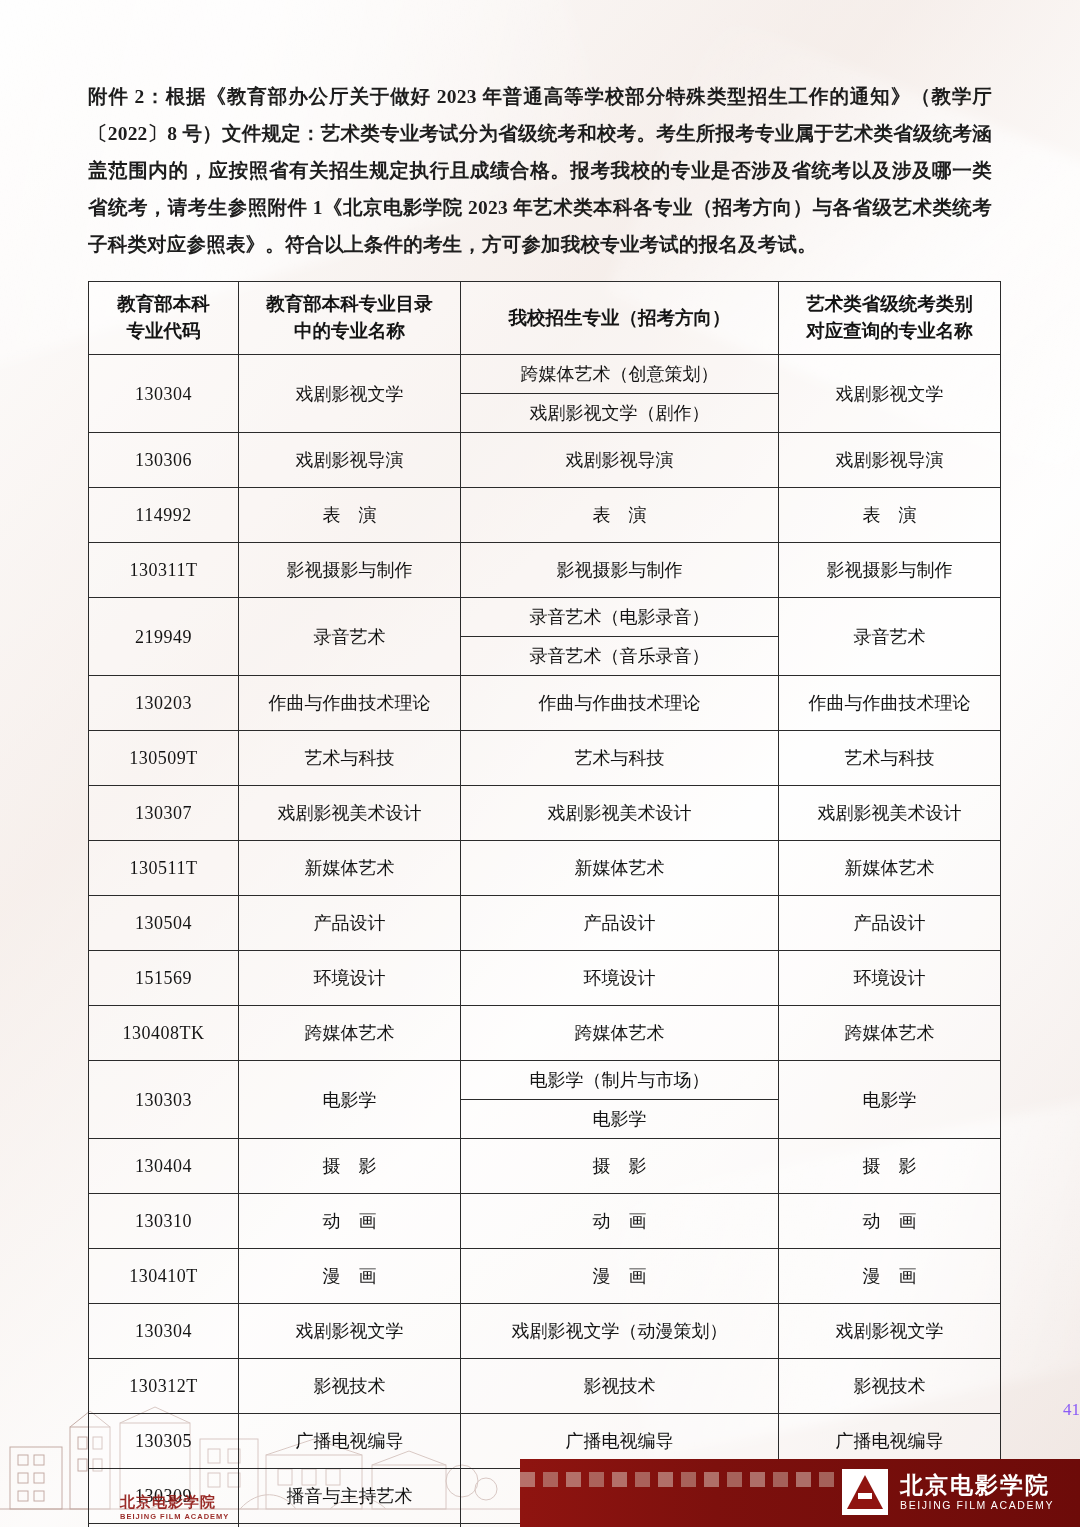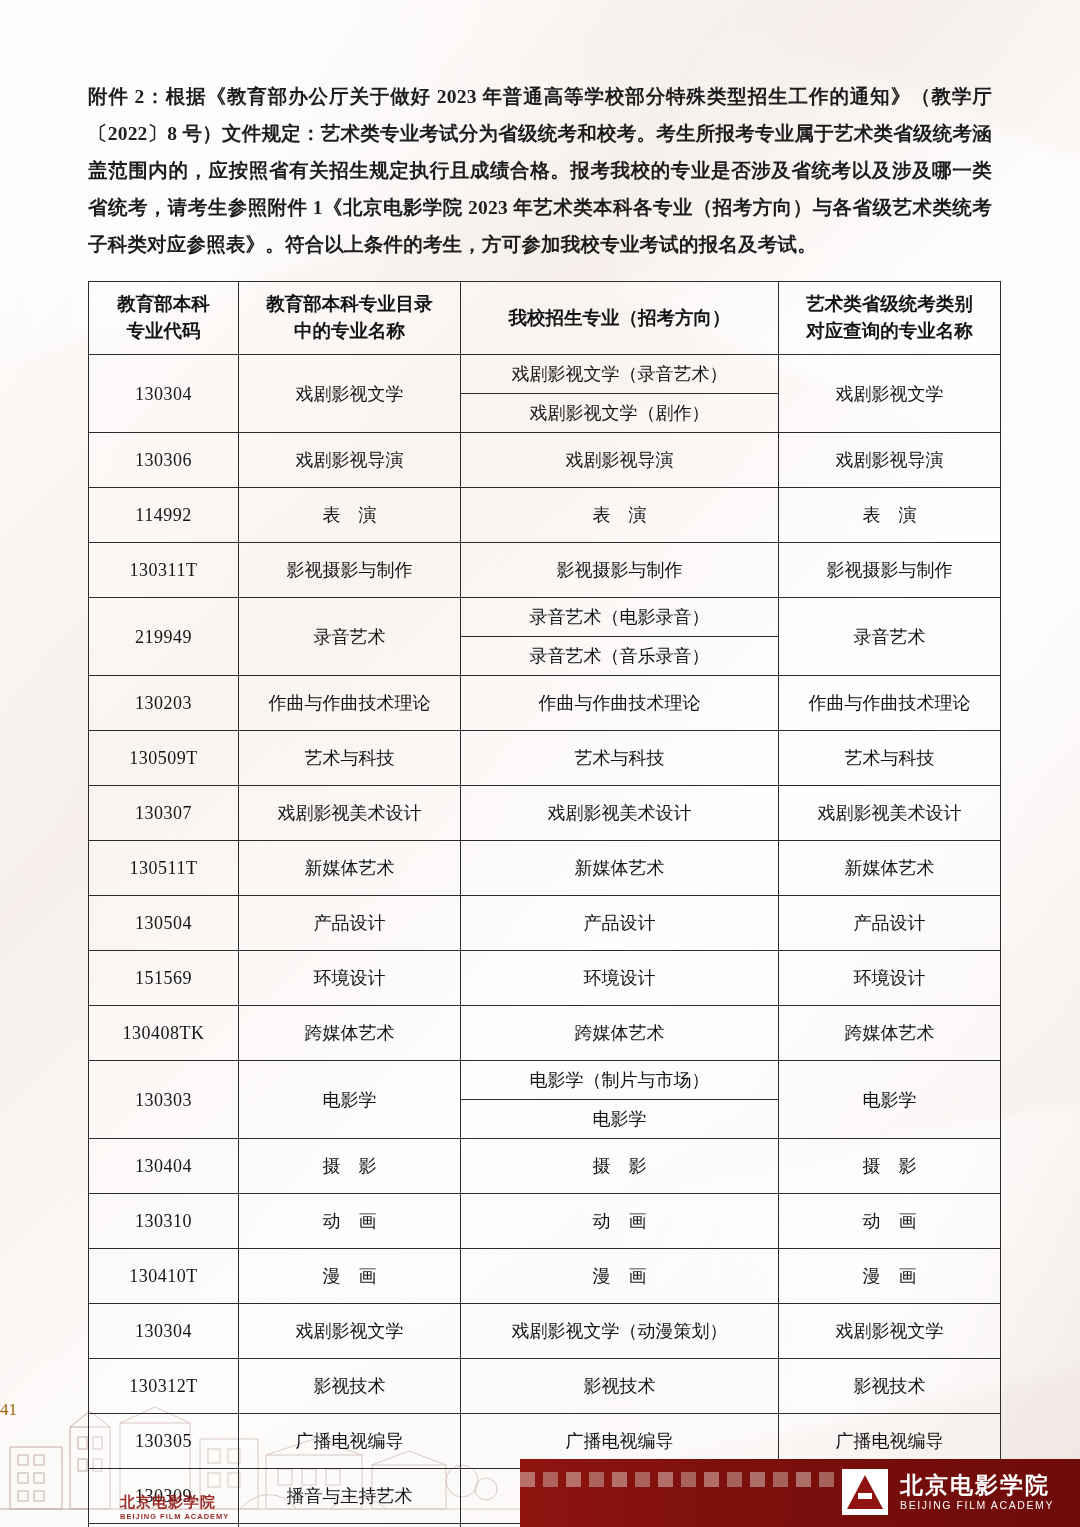--- a/index.html
+++ b/index.html
@@ -73,23 +73,23 @@
   col.c2 { width: 222px; }
   col.c3 { width: 318px; }
   col.c4 { width: 222px; }
   td.code { letter-spacing: 0.5px; }
   .rowtall td { height: 42px; }
   .footer-pageno {
     position: absolute;
     left: 0;
     right: 0;
     top: 1400px;
-    text-align: left;
+    text-align: right;
     font-size: 17px;
-    color: #a16207;
+    color: #8b5cf6;
     z-index: 3;
   }
   
   .bottom-band {
     position: absolute;
     left: 0;
     bottom: 0;
     width: 1080px;
     height: 72px;
     z-index: 3;
@@ -229,21 +229,21 @@
           <span>艺术类省级统考类别</span><br>
           <span>对应查询的专业名称</span>
         </th>
       </tr>
     </thead>
     <tbody>
 
       <tr>
         <td class="code" rowspan="2">130304</td>
         <td rowspan="2">戏剧影视文学</td>
-        <td>戏剧影视文学（录音艺术）</td>
+        <td>跨媒体艺术（创意策划）</td>
         <td rowspan="2">戏剧影视文学</td>
       </tr>
       <tr>
         <td>戏剧影视文学（剧作）</td>
       </tr>
 
       <tr class="rowtall">
         <td class="code">130306</td>
         <td>戏剧影视导演</td>
         <td>戏剧影视导演</td>

